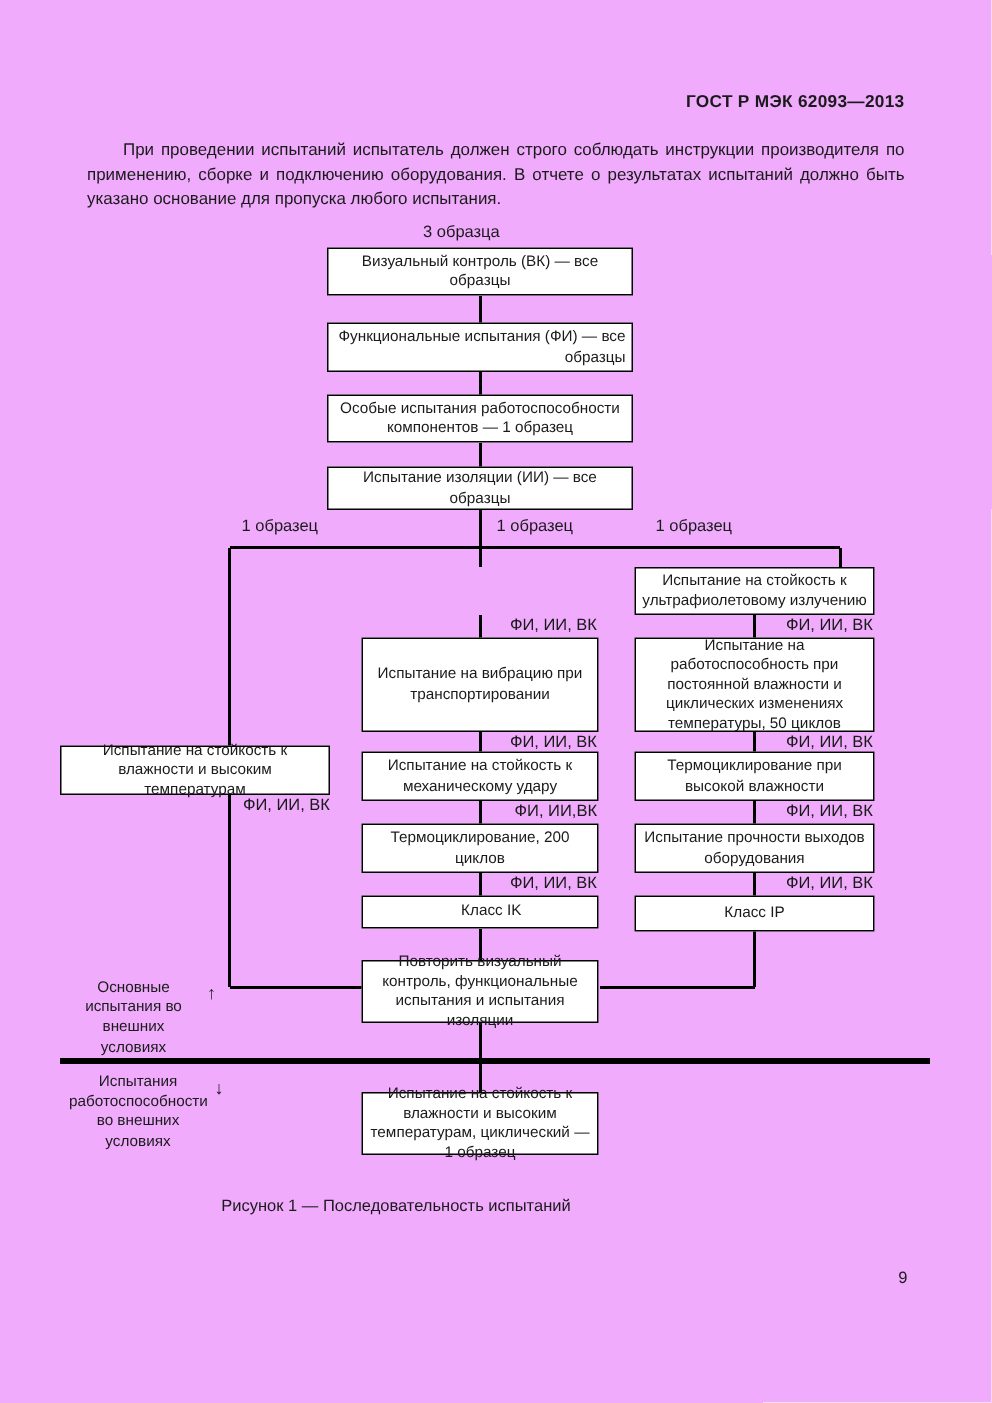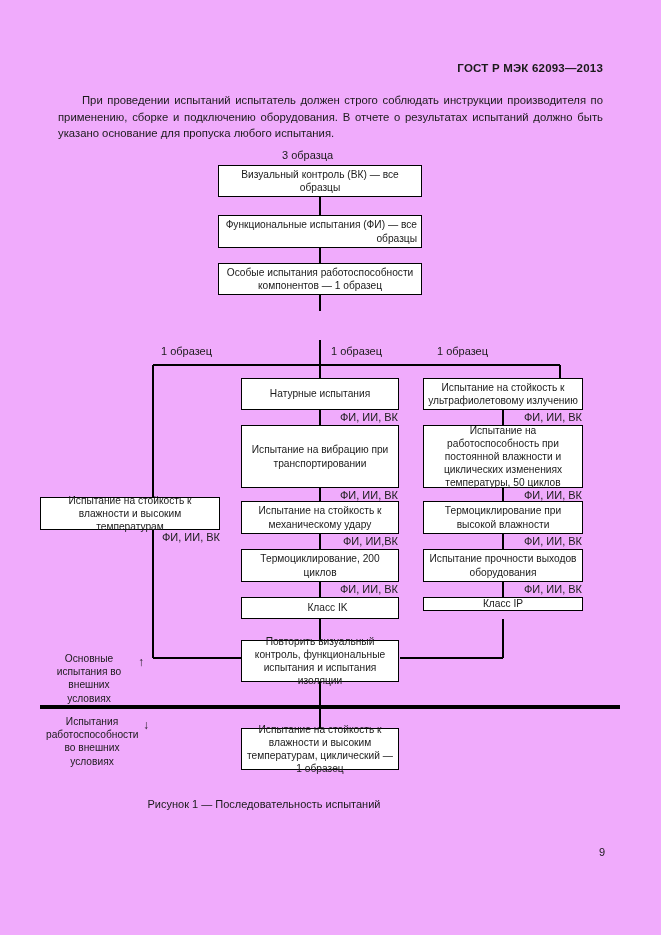--- a/index.html
+++ b/index.html
@@ -164,26 +164,26 @@
     </svg>
 
     <div class="cap" style="left:282px; top:149px;">3 образца</div>
 
     <div class="node" style="left:218px; top:165px; width:204px; height:32px;">Визуальный контроль (ВК) — все образцы</div>
 
     <div class="node" style="left:218px; top:215px; width:204px; height:33px;text-align:right;">Функциональные испытания (ФИ) — все образцы</div>
 
     <div class="node" style="left:218px; top:263px; width:204px; height:32px;">Особые испытания работоспособности компонентов — 1 образец</div>
 
+    <div class="node" style="left:218px; top:311px; width:204px; height:29px;">Испытание изоляции (ИИ) — все образцы</div>
 
     <div class="cap" style="left:161px; top:345px;">1 образец</div>
     <div class="cap" style="left:331px; top:345px;">1 образец</div>
     <div class="cap" style="left:437px; top:345px;">1 образец</div>
 
-    <div class="node" style="left:241px; top:378px; width:158px; height:32px;">Натурные испытания</div>
     <div class="cap right" style="left:258px; top:411px; width:140px;">ФИ, ИИ, ВК</div>
 
     <div class="node" style="left:241px; top:425px; width:158px; height:63px;">Испытание на вибрацию при транспортировании</div>
     <div class="cap right" style="left:258px; top:489px; width:140px;">ФИ, ИИ, ВК</div>
 
     <div class="node" style="left:241px; top:501px; width:158px; height:33px;">Испытание на стойкость к механическому удару</div>
     <div class="cap right" style="left:258px; top:535px; width:140px;">ФИ, ИИ,ВК</div>
 
     <div class="node" style="left:241px; top:549px; width:158px; height:33px;">Термоциклирование, 200 циклов</div>
     <div class="cap right" style="left:258px; top:583px; width:140px;">ФИ, ИИ, ВК</div>
@@ -195,21 +195,21 @@
 
     <div class="node" style="left:423px; top:425px; width:160px; height:63px;">Испытание на работоспособность при постоянной влажности и циклических изменениях температуры, 50 циклов</div>
     <div class="cap right" style="left:442px; top:489px; width:140px;">ФИ, ИИ, ВК</div>
 
     <div class="node" style="left:423px; top:501px; width:160px; height:33px;">Термоциклирование при высокой влажности</div>
     <div class="cap right" style="left:442px; top:535px; width:140px;">ФИ, ИИ, ВК</div>
 
     <div class="node" style="left:423px; top:549px; width:160px; height:33px;">Испытание прочности выходов оборудования</div>
     <div class="cap right" style="left:442px; top:583px; width:140px;">ФИ, ИИ, ВК</div>
 
-    <div class="node" style="left:423px; top:597px; width:160px; height:14px;">Класс IP</div>
+    <div class="node" style="left:423px; top:597px; width:160px; height:24px;">Класс IP</div>
 
     <div class="node" style="left:40px; top:497px; width:180px; height:33px;">Испытание на стойкость к влажности и высоким температурам</div>
     <div class="cap right" style="left:80px; top:531px; width:140px;">ФИ, ИИ, ВК</div>
 
     <div class="node" style="left:241px; top:640px; width:158px; height:42px;">Повторить визуальный контроль, функциональные испытания и испытания изоляции</div>
 
     <div class="zone-label" style="left:46px; top:652px; width:86px;">Основные испытания во внешних условиях</div>
     <div class="zone-arrow" style="left:138px; top:656px;">↑</div>
 
     <div class="zone-label" style="left:46px; top:715px; width:92px;">Испытания работоспособности во внешних условиях</div>

